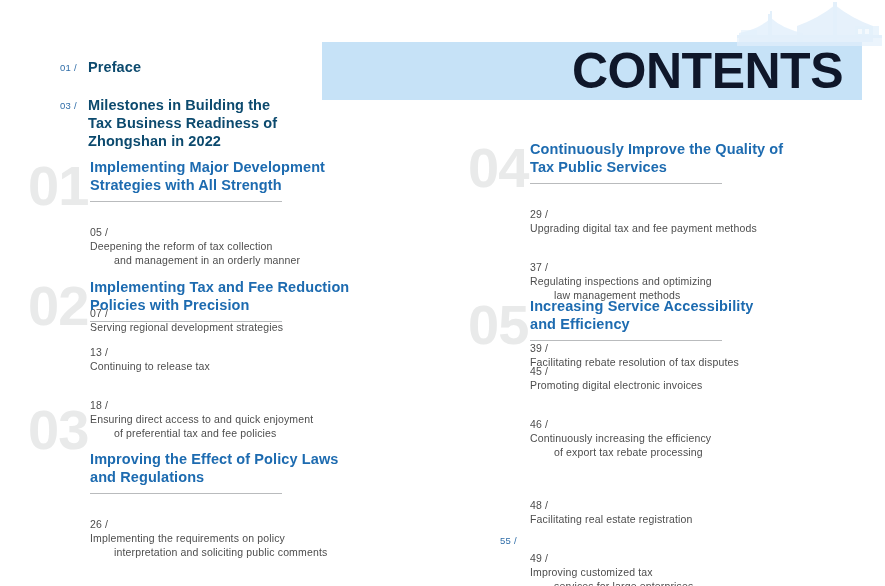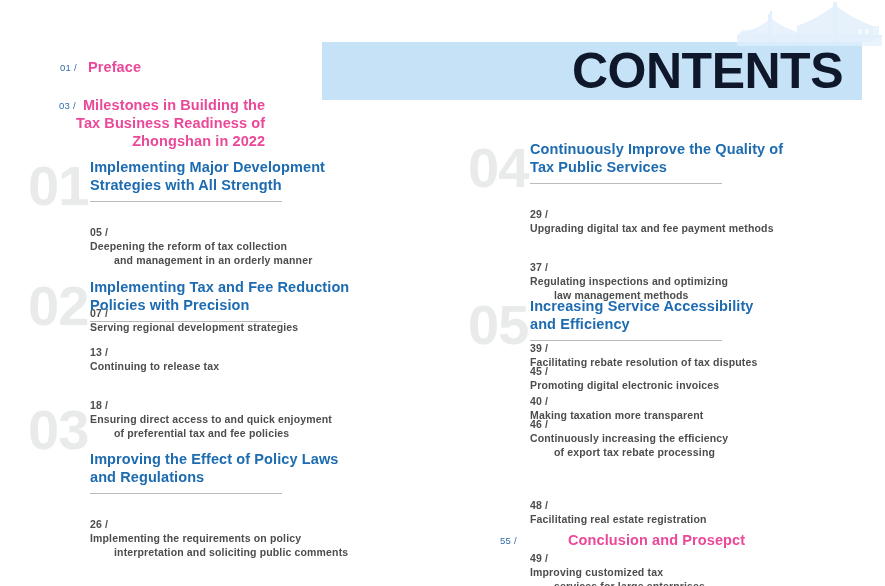--- a/index.html
+++ b/index.html
@@ -68,21 +68,21 @@
     font-weight: normal;
     letter-spacing: 0.3px;
     padding-top: 4px;
     width: 28px;
     flex: none;
   }
   .front-text {
     font-size: 14.5px;
     line-height: 18px;
     font-weight: bold;
-    color: #ec4899;
+    color: #0c4a6e;
     letter-spacing: 0.1px;
   }
 
   
   .chapter {
     position: absolute;
   }
   .chapter-watermark {
     position: absolute;
     left: 0;
@@ -117,31 +117,29 @@
   }
   .chapter-rule.wide { width: 192px; }
   .entry {
     font-size: 10.5px;
     line-height: 14px;
     color: #4d4d4d;
     margin-bottom: 11px;
     letter-spacing: 0.15px;
     white-space: pre-line;
     text-indent: 0;
-    font-weight: bold;
   }
   .entry .e-num { color: #4d4d4d; }
   .entry-line2 { display: block; padding-left: 24px; }
 
   
   .conclusion {
     position: absolute;
     display: flex;
     align-items: flex-start;
-    gap: 40px;
   }
   .conclusion .front-num { color: #2f6da8; padding-top: 4px; width: 28px; }
   .conclusion .front-text { font-size: 14.5px; }
 </style>
 </head>
 <body>
 
 <div class="header-banner"></div>
 
 <div class="bridge-art">
@@ -171,21 +169,21 @@
 
 <div class="contents-title">CONTENTS</div>
 
 <div class="col col-left">
 
   <div class="front-entry" style="left:60px; top:58px;">
     <span class="front-num">01 /</span>
     <span class="front-text">Preface</span>
   </div>
 
-  <div class="front-entry" style="left:48px; top:96px;text-align:right;">
+  <div class="front-entry" style="left:60px; top:96px;">
     <span class="front-num">03 /</span>
     <span class="front-text" style="white-space:pre-line;">Milestones in Building the
 Tax Business Readiness of
 Zhongshan in 2022</span>
   </div>
 
   <div class="chapter" style="left:28px; top:158px;">
     <div class="chapter-watermark">01</div>
     <div class="chapter-body">
       <div class="chapter-title" style="white-space:pre-line;">Implementing Major Development
@@ -252,24 +250,20 @@
       </div>
       <div class="entry">
         <span class="e-num">37 /</span>
         <span>Regulating inspections and optimizing</span>
         <span class="entry-line2">law management methods</span>
       </div>
       <div class="entry">
         <span class="e-num">39 /</span>
         <span>Facilitating rebate resolution of tax disputes</span>
       </div>
-      <div class="entry">
-        <span class="e-num">40 /</span>
-        <span>Making taxation more transparent</span>
-      </div>
     </div>
   </div>
 
   <div class="chapter" style="left:28px; top:297px;">
     <div class="chapter-watermark">05</div>
     <div class="chapter-body">
       <div class="chapter-title" style="white-space:pre-line;">Increasing Service Accessibility
 and Efficiency</div>
       <div class="chapter-rule wide"></div>
       <div class="entry">
@@ -289,16 +283,15 @@
         <span class="e-num">49 /</span>
         <span>Improving customized tax</span>
         <span class="entry-line2">services for large enterprises</span>
       </div>
 
     </div>
   </div>
 
   <div class="conclusion" style="left:60px; top:531px;">
     <span class="front-num">55 /</span>
-    <span class="front-text">Conclusion and Prosepct</span>
   </div>
 
 </div>
 
 </body></html>

